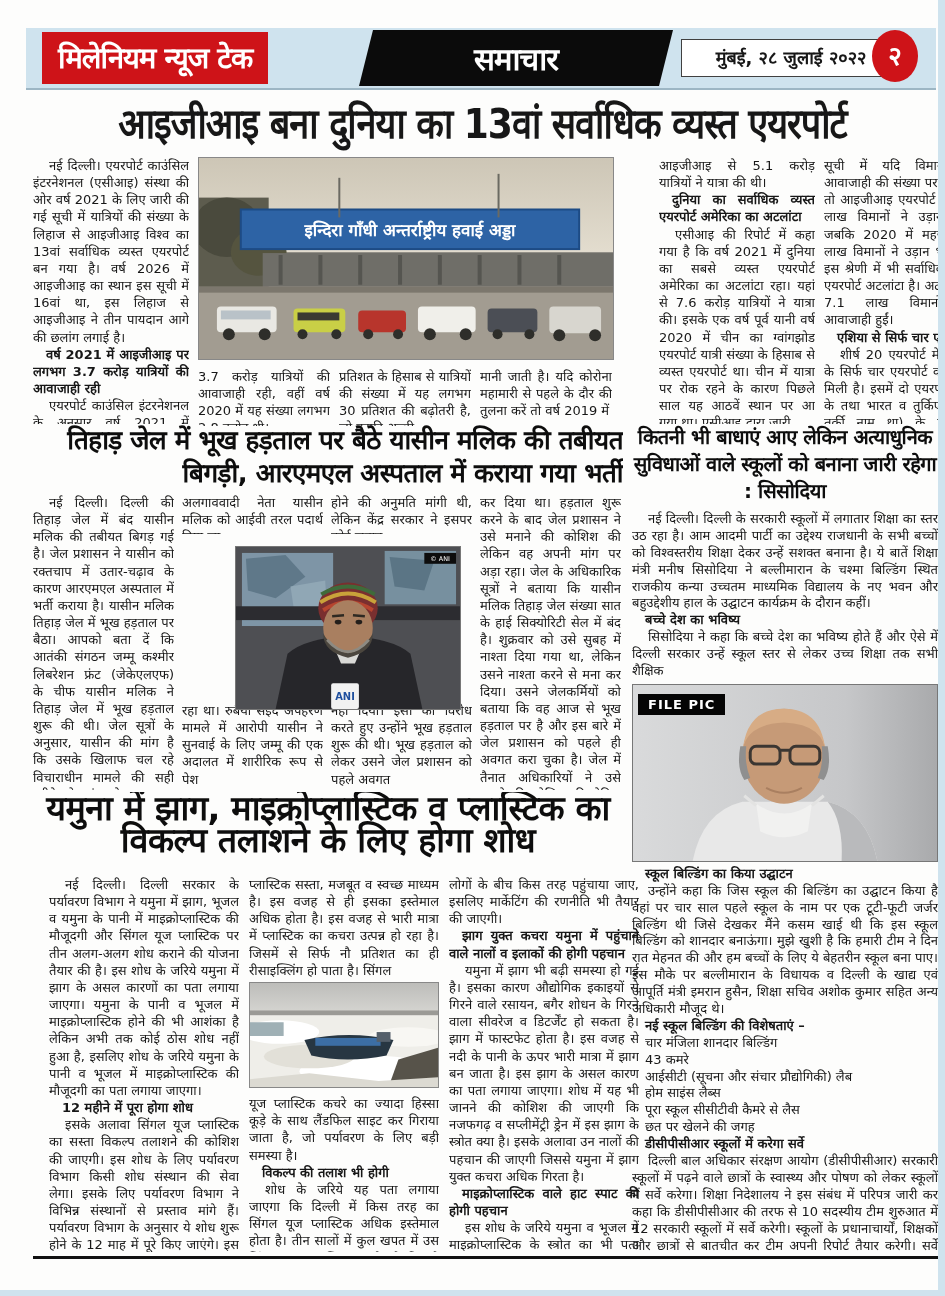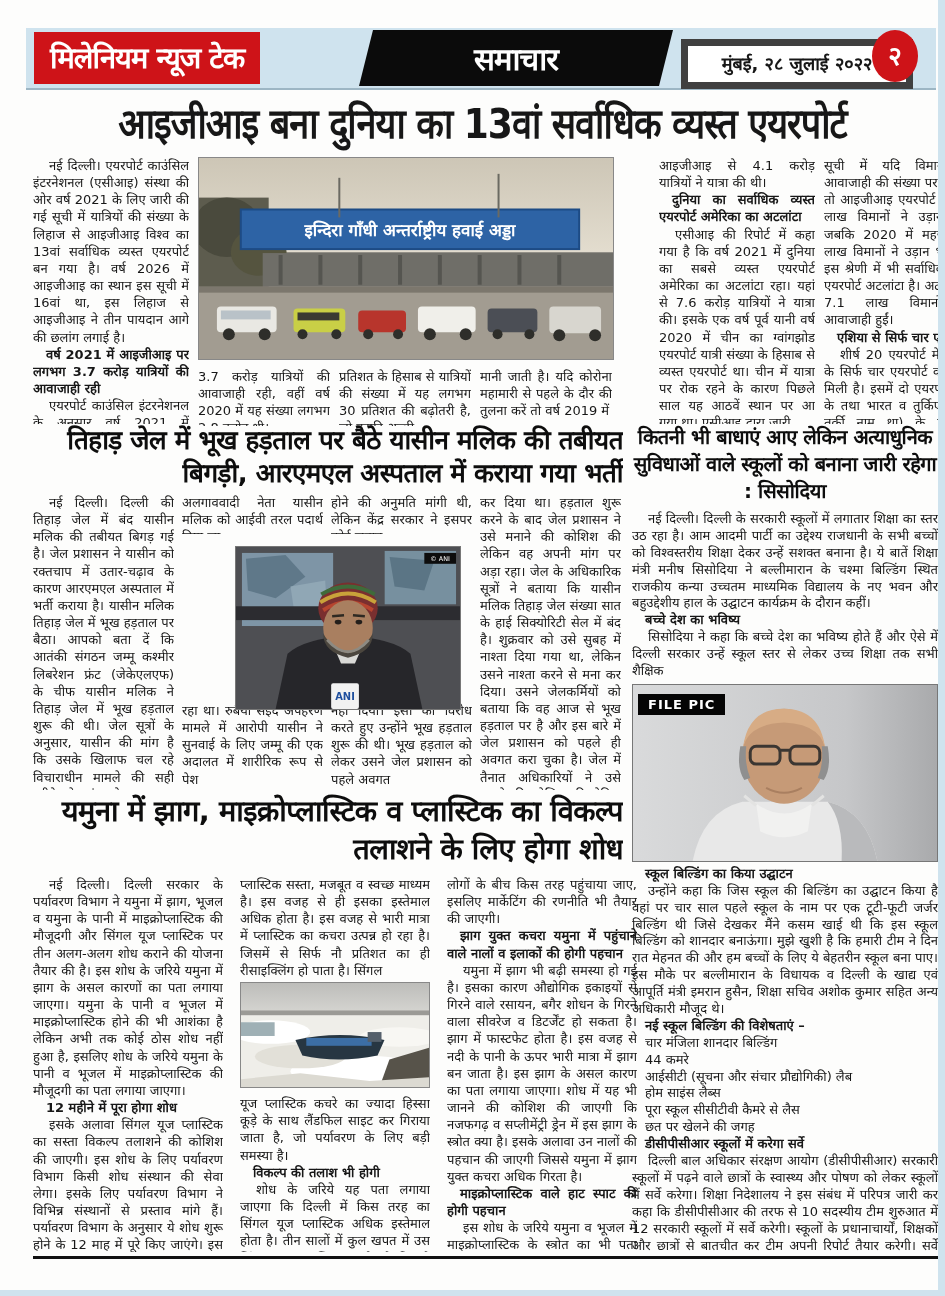--- a/index.html
+++ b/index.html
@@ -6,26 +6,26 @@
   .page {
     position:relative; width:945px; height:1296px; margin:0 auto;
     background:#fdfdfc; overflow:hidden;
     font-family:"DejaVu Sans", sans-serif; color:#171717;
   }
   .edge-right  { position:absolute; right:0; top:0; width:7px; height:100%; background:#cfe3ee; }
   .edge-bottom { position:absolute; left:0; bottom:0; width:100%; height:6px; background:#cfe3ee; }
 
   
   .band { position:absolute; left:26px; top:28px; width:910px; height:60px; background:#cfe3ee; border-bottom:2px solid #9db6c4; }
-  .logo { position:absolute; left:8px; top:4px; height:44px; background:#ce1318; color:#fff;
+  .logo { position:absolute; left:16px; top:4px; height:44px; background:#ce1318; color:#fff;
           font-weight:bold; font-size:29px; line-height:44px; padding:4px 16px; letter-spacing:-1px; }
   .banner { position:absolute; left:340px; top:2px; width:300px; height:56px; background:#0b0b0b;
             transform:skewX(-14deg); display:flex; align-items:center; justify-content:center; }
   .banner span { transform:skewX(14deg); color:#fff; font-weight:bold; font-size:31px; letter-spacing:-1px; }
-  .datebox { position:absolute; left:655px; top:11px; width:218px; height:36px; background:#fff; border:7px solid #404040;
+  .datebox { position:absolute; left:655px; top:11px; width:218px; height:36px; background:#fff; border:1px solid #404040;
              font-weight:bold; font-size:18px; line-height:36px; text-align:center; }
   .pagenum { position:absolute; left:872px; top:30px; width:46px; height:52px; background:#ce1318; border-radius:50%;
              color:#fff; font-weight:bold; font-size:26px; line-height:52px; text-align:center; }
 
   
   .h1 { position:absolute; left:30px; top:94px; width:905px; height:58px; overflow:hidden;
         font-weight:bold; font-size:36px; line-height:52px; text-align:center; letter-spacing:-1px;
         transform:scaleY(1.15); transform-origin:center top; white-space:nowrap; }
   .h2 { font-weight:bold; letter-spacing:-0.5px; color:#0d0d0d;text-align:right; }
 
@@ -47,22 +47,22 @@
 
   
   .tiharH { position:absolute; left:33px; top:424px; width:590px; height:66px; font-size:26px; line-height:33px; overflow:hidden; }
   .tiharB { position:absolute; left:33px; top:494px; width:590px; height:296px; display:flex; gap:8px; }
   .tcol { width:141px; flex:none; height:296px; }
   .tsplit .top { height:40px; overflow:hidden; }
   .tsplit .spacer { height:168px; }
   .tsplit .bot { height:86px; overflow:hidden; }
   .malikPhoto { position:absolute; left:202px; top:52px; width:226px; height:164px; border:1px solid #777; box-sizing:border-box; }
 
-  .yamH { position:absolute; left:33px; top:792px; width:590px; height:80px; font-size:29px; line-height:38px; text-align:right; overflow:hidden; }
-  .yamB { position:absolute; left:33px; top:876px; width:590px; height:376px; display:flex; gap:17px; }
+  .yamH { position:absolute; left:33px; top:792px; width:590px; height:80px; font-size:34px; line-height:32px; text-align:center; overflow:hidden; }
+  .yamB { position:absolute; left:49px; top:876px; width:590px; height:376px; display:flex; gap:10px; }
   .ycol { width:190px; flex:none; height:376px; }
   .yamPhoto { width:190px; height:106px; margin:3px 0; border:1px solid #888; box-sizing:border-box; }
 
   
   .rc { position:absolute; left:632px; top:424px; width:306px; height:828px; overflow:hidden; }
   .rc .h2 { font-size:20px; line-height:27px; text-align:center; margin:0 0 6px 0; }
   .rc .bt { font-size:13px; line-height:1.3; }
   .sisPhotoWrap { position:relative; width:306px; height:178px; margin:4px 0;border-radius:15px; }
   .sisPhoto { width:306px; height:178px; border:1px solid #777; box-sizing:border-box; }
   .filepic { position:absolute; left:6px; top:10px; background:#050505; color:#fff; font-weight:bold;
@@ -149,21 +149,21 @@
         <rect x="300" y="16" width="2" height="44" fill="#6b6a62"></rect>
       </svg>
       <div class="a1caps">
         <div class="cap bt">3.7 करोड़ यात्रियों की आवाजाही रही, वहीं वर्ष 2020 में यह संख्या लगभग 2.8 करोड़ थी।</div>
         <div class="cap bt">प्रतिशत के हिसाब से यात्रियों की संख्या में यह लगभग 30 प्रतिशत की बढ़ोतरी है, जो काफी अच्छी</div>
         <div class="cap bt">मानी जाती है। यदि कोरोना महामारी से पहले के दौर की तुलना करें तो वर्ष 2019 में</div>
       </div>
     </div>
 
     <div class="a1col bt">
-      <p>आइजीआइ से 4.1 करोड़ यात्रियों ने यात्रा की थी।</p>
+      <p>आइजीआइ से 5.1 करोड़ यात्रियों ने यात्रा की थी।</p>
       <p class="sub">दुनिया का सर्वाधिक व्यस्त एयरपोर्ट अमेरिका का अटलांटा</p>
       <p class="ind">एसीआइ की रिपोर्ट में कहा गया है कि वर्ष 2021 में दुनिया का सबसे व्यस्त एयरपोर्ट अमेरिका का अटलांटा रहा। यहां से 7.6 करोड़ यात्रियों ने यात्रा की। इसके एक वर्ष पूर्व यानी वर्ष 2020 में चीन का ग्वांगझोड एयरपोर्ट यात्री संख्या के हिसाब से व्यस्त एयरपोर्ट था। चीन में यात्रा पर रोक रहने के कारण पिछले साल यह आठवें स्थान पर आ गया था। एसीआइ द्वारा जारी</p>
     </div>
 
     <div class="a1col a1c5 bt">
       <p>सूची में यदि विमानों की आवाजाही की संख्या पर ध्यान दें तो आइजीआइ एयरपोर्ट से 3.3 लाख विमानों ने उड़ान भरी, जबकि 2020 में महज 2.5 लाख विमानों ने उड़ान भरी थी। इस श्रेणी में भी सर्वाधिक व्यस्त एयरपोर्ट अटलांटा है। अटलांटा से 7.1 लाख विमानों की आवाजाही हुईं।</p>
       <p class="sub">एशिया से सिर्फ चार एयरपोर्ट</p>
       <p class="ind">शीर्ष 20 एयरपोर्ट में एशिया के सिर्फ चार एयरपोर्ट को जगह मिली है। इसमें दो एयरपोर्ट चीन के तथा भारत व तुर्किए (पहले तुर्की नाम था) के एक-एक एयरपोर्ट को स्थान मिला है।</p>
     </div>
   </div>
@@ -298,21 +298,21 @@
         <path d="M134 104 Q152 114 170 104" stroke="#a97f60" stroke-width="2" fill="none"></path>
       </svg>
       <div class="filepic">FILE PIC</div>
     </div>
 
     <div class="bt">
       <p class="sub">स्कूल बिल्डिंग का किया उद्घाटन</p>
       <p class="ind">उन्होंने कहा कि जिस स्कूल की बिल्डिंग का उद्घाटन किया है वहां पर चार साल पहले स्कूल के नाम पर एक टूटी-फूटी जर्जर बिल्डिंग थी जिसे देखकर मैंने कसम खाई थी कि इस स्कूल बिल्डिंग को शानदार बनाऊंगा। मुझे खुशी है कि हमारी टीम ने दिन रात मेहनत की और हम बच्चों के लिए ये बेहतरीन स्कूल बना पाए। इस मौके पर बल्लीमारान के विधायक व दिल्ली के खाद्य एवं आपूर्ति मंत्री इमरान हुसैन, शिक्षा सचिव अशोक कुमार सहित अन्य अधिकारी मौजूद थे।</p>
       <p class="sub">नई स्कूल बिल्डिंग की विशेषताएं –</p>
       <p class="feat">चार मंजिला शानदार बिल्डिंग</p>
-      <p class="feat">44 कमरे</p>
+      <p class="feat">43 कमरे</p>
       <p class="feat">आईसीटी (सूचना और संचार प्रौद्योगिकी) लैब</p>
       <p class="feat">होम साइंस लैब्स</p>
       <p class="feat">पूरा स्कूल सीसीटीवी कैमरे से लैस</p>
       <p class="feat">छत पर खेलने की जगह</p>
       <p class="sub">डीसीपीसीआर स्कूलों में करेगा सर्वे</p>
       <p class="ind">दिल्ली बाल अधिकार संरक्षण आयोग (डीसीपीसीआर) सरकारी स्कूलों में पढ़ने वाले छात्रों के स्वास्थ्य और पोषण को लेकर स्कूलों में सर्वे करेगा। शिक्षा निदेशालय ने इस संबंध में परिपत्र जारी कर कहा कि डीसीपीसीआर की तरफ से 10 सदस्यीय टीम शुरुआत में 12 सरकारी स्कूलों में सर्वे करेगी। स्कूलों के प्रधानाचार्यों, शिक्षकों और छात्रों से बातचीत कर टीम अपनी रिपोर्ट तैयार करेगी। सर्वे 15 दिसंबर तक चलेगा। सर्वे में टीम वीकली आयरन फोलिक एसिड सप्लीमेंटेशन प्रोग्राम और एल्बेंडाजोल (पेट में कीड़ों को समाप्त करने के लिए दी जाने वाली दवा) को लेकर समीक्षा करेगी।</p>
     </div>
   </div>
 
   <div class="bottomRule"></div>

